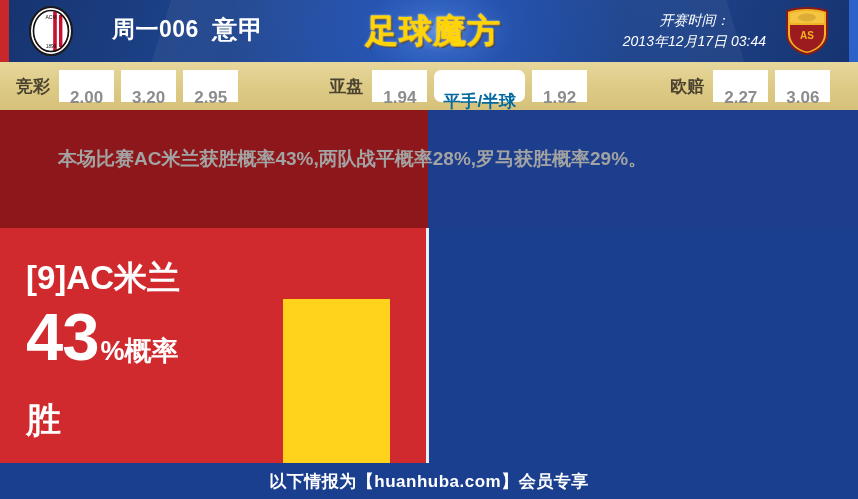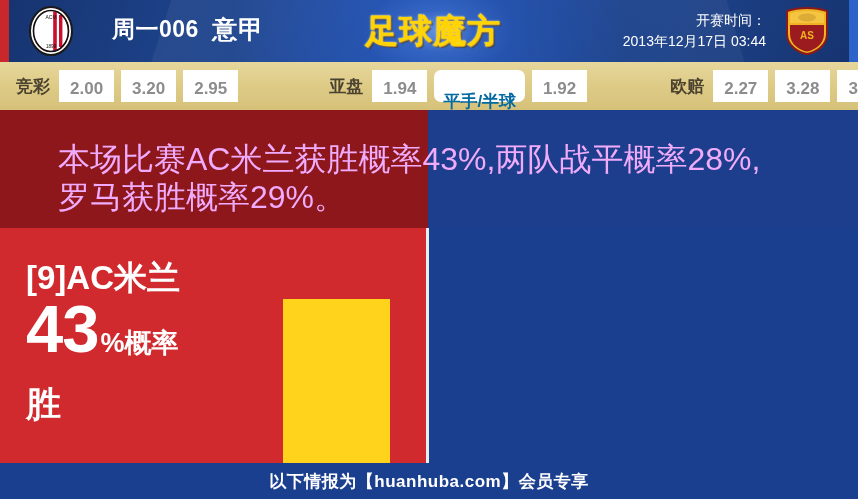--- a/index.html
+++ b/index.html
@@ -113,25 +113,26 @@
     text-shadow:
       0 0 2px #fff4a8,
       1px 1px 0 #b07800,
       2px 2px 1px rgba(80,45,0,0.55);
     font-family: "DejaVu Sans", "Liberation Sans", sans-serif;
   }
 
   .kickoff {
     position: absolute;
     right: 92px; top: 10px;
-    text-align: right;
+    text-align: center;
     color: #ffffff;
     font-size: 14px;
     line-height: 21px;
     white-space: nowrap;
+    font-style: italic;
   }
 
   
   .odds-bar {
     position: absolute;
     left: 0; top: 62px;
     width: 858px; height: 48px;
     background: linear-gradient(180deg, #e6d79c 0%, #ddcb86 50%, #d6c179 100%);
     display: flex;
     align-items: center;
@@ -151,21 +152,21 @@
     margin-right: 9px;
     white-space: nowrap;
   }
   .odds-cell {
     background: #ffffff;
     color: #8c8c8c;
     font-size: 17px;
     font-weight: bold;
     height: 32px;
     line-height: 32px;
-    padding: 3px 11px;
+    padding: 12px 11px;
     margin-right: 7px;
     text-align: center;
     white-space: nowrap;
     box-sizing: border-box;
   }
   .odds-cell.wide { padding: 16px 9px; color: #0369a1; border-radius: 7px; }
 
   
   .banner {
     position: absolute;
@@ -181,23 +182,23 @@
   .banner-right {
     position: absolute;
     left: 428px; top: 0;
     width: 430px; height: 118px;
     background: #1d3e8c;
   }
   .banner-text {
     position: absolute;
     left: 58px; top: 30px;
     width: 728px;
-    color: #f0abfc;
-    font-size: 32px;
-    font-weight: normal;
+    color: #a3a3a3;
+    font-size: 19px;
+    font-weight: bold;
     line-height: 38px;
     letter-spacing: 0px;
   }
 
   
   .panels {
     position: absolute;
     left: 0; top: 228px;
     width: 858px; height: 235px;
   }
@@ -253,21 +254,21 @@
     text-align: right;
   }
   .team-name {
     font-size: 33px;
     font-weight: bold;
     line-height: 40px;
     white-space: nowrap;
     margin-top: 16px;
   }
   .prob-line {
-    line-height: 66px;
+    line-height: 82px;
     white-space: nowrap;
     margin-top: -2px;
   }
   .prob-num {
     font-size: 67px;
     font-weight: bold;
     letter-spacing: -1px;
     vertical-align: baseline;
   }
   .prob-unit {
@@ -365,21 +366,20 @@
     <div class="odds-group g2">
       <span class="odds-name">亚盘</span>
       <span class="odds-cell">1.94</span>
       <span class="odds-cell wide">平手/半球</span>
       <span class="odds-cell">1.92</span>
     </div>
 
     <div class="odds-group g3">
       <span class="odds-name">欧赔</span>
       <span class="odds-cell">2.27</span>
-      <span class="odds-cell">3.28</span>
       <span class="odds-cell">3.06</span>
     </div>
   </div>
 
   <div class="banner">
     <div class="banner-left"></div>
     <div class="banner-right"></div>
     <div class="banner-text">本场比赛AC米兰获胜概率43%,两队战平概率28%,罗马获胜概率29%。</div>
   </div>
 

